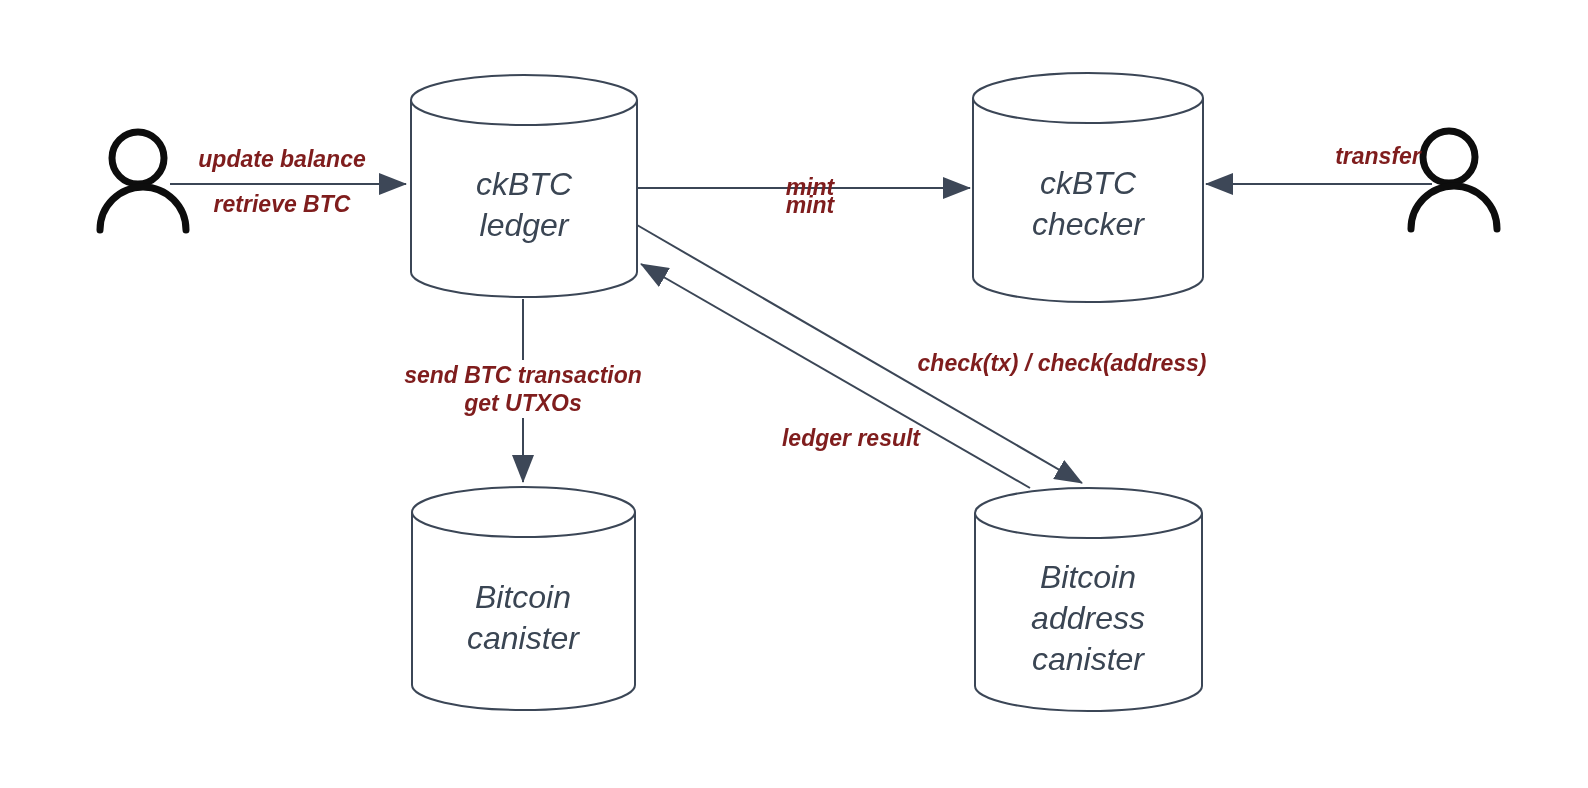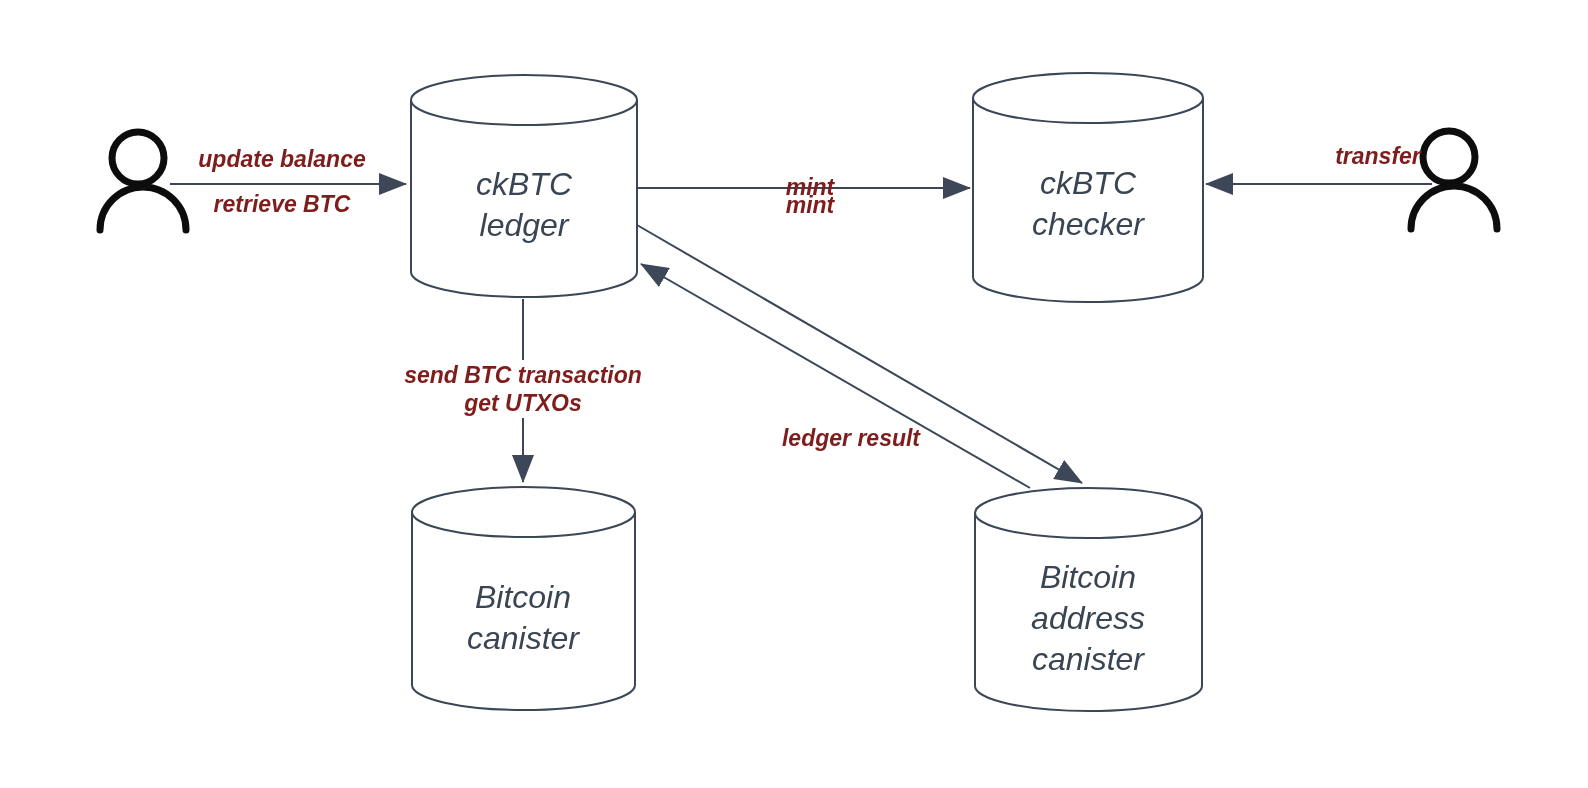--- a/index.html
+++ b/index.html
@@ -128,16 +128,17 @@
   <div class="label" style="left:810px; top:160px;margin-top:28px;">mint</div>
   <div class="label" style="left:810px; top:206px;">mint</div>
 
   <div class="label" style="left:1330px; top:157px;margin-left:48px;">transfer</div>
 
   <div class="label masked" style="left:523px; top:389px;">
     <span style="display:block;">send BTC transaction</span>
     <span style="display:block;">get UTXOs</span>
   </div>
 
+  <div class="label" style="left:1062px; top:364px;">check(tx) / check(address)</div>
 
   <div class="label" style="left:851px; top:439px;">ledger result</div>
 
 </div>
 
 </body></html>

